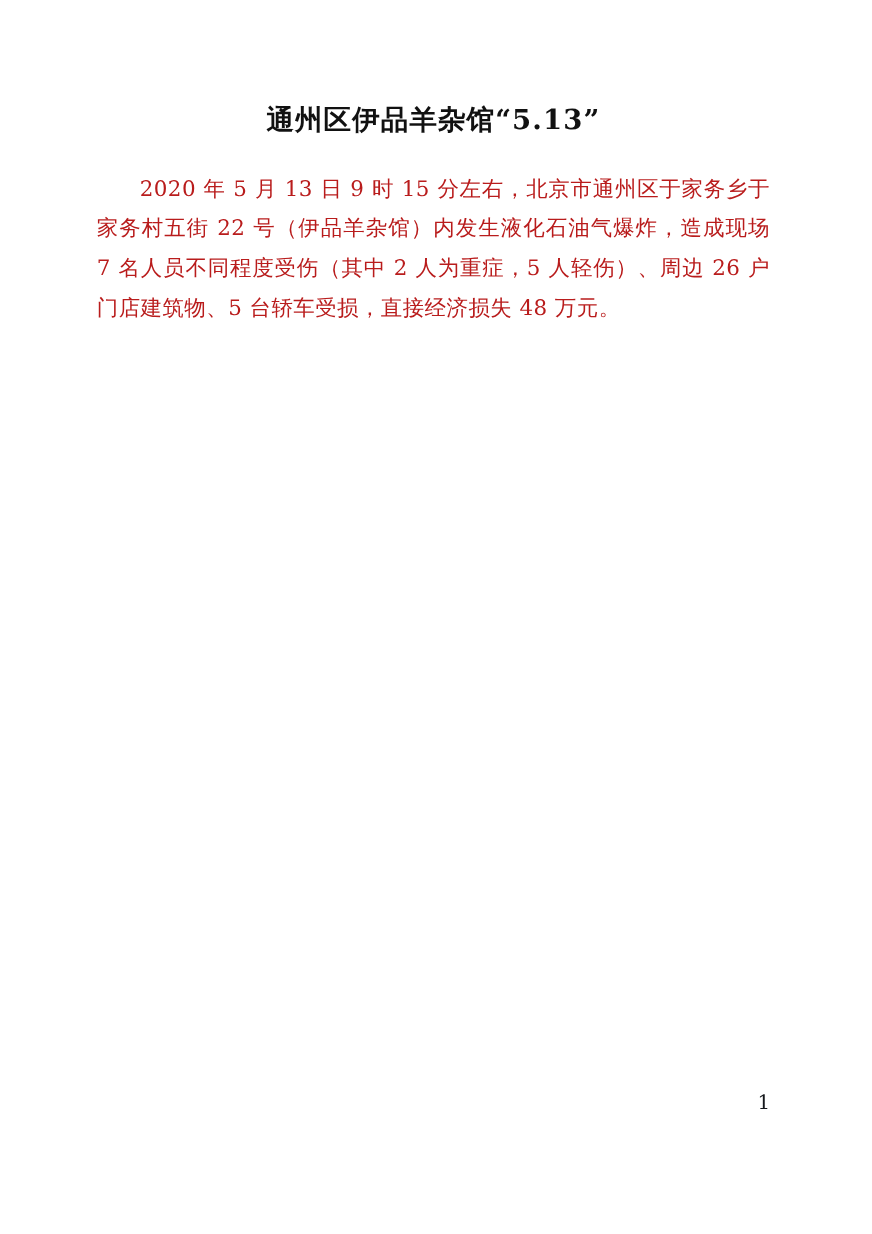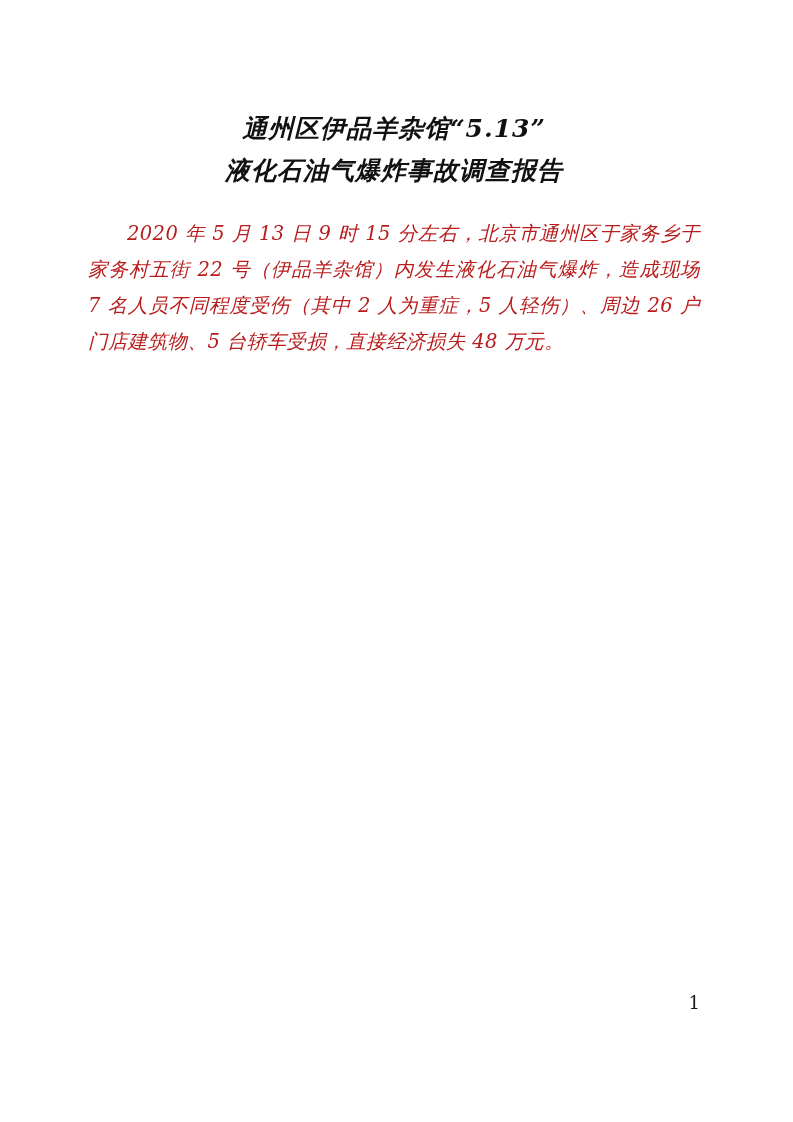--- a/index.html
+++ b/index.html
@@ -12,23 +12,22 @@
     width: 793px;
     height: 1122px;
     background: #ffffff;
     margin: 0 auto;
     overflow: hidden;
     box-sizing: border-box;
   }
   .content {
     position: absolute;
     left: 88px;
-    top: 108px;
+    top: 88px;
     width: 612px;
-    font-style: italic;
   }
   .doc-title {
     text-align: center;
     font-family: "DejaVu Serif", "Liberation Serif", serif;
     font-weight: bold;
     font-size: 25px;
     line-height: 42px;
     color: #111111;
     letter-spacing: 1px;
     margin: 0 0 24px 0;
@@ -59,21 +58,20 @@
 </style>
 </head>
 <body>
 
 <div class="page">
 
   <div class="content">
 
     <h1 class="doc-title">
       <span class="line">通州区伊品羊杂馆“5.13”</span>
-      <span class="line">液化石油气爆炸事故调查报告</span>
     </h1>
 
     <p class="para">2020 年 5 月 13 日 9 时 15 分左右，北京市通州区于家务乡于家务村五街 22 号（伊品羊杂馆）内发生液化石油气爆炸，造成现场 7 名人员不同程度受伤（其中 2 人为重症，5 人轻伤）、周边 26 户门店建筑物、5 台轿车受损，直接经济损失 48 万元。</p>
 
   </div>
 
   <div class="page-number">1</div>
 
 </div>
 

